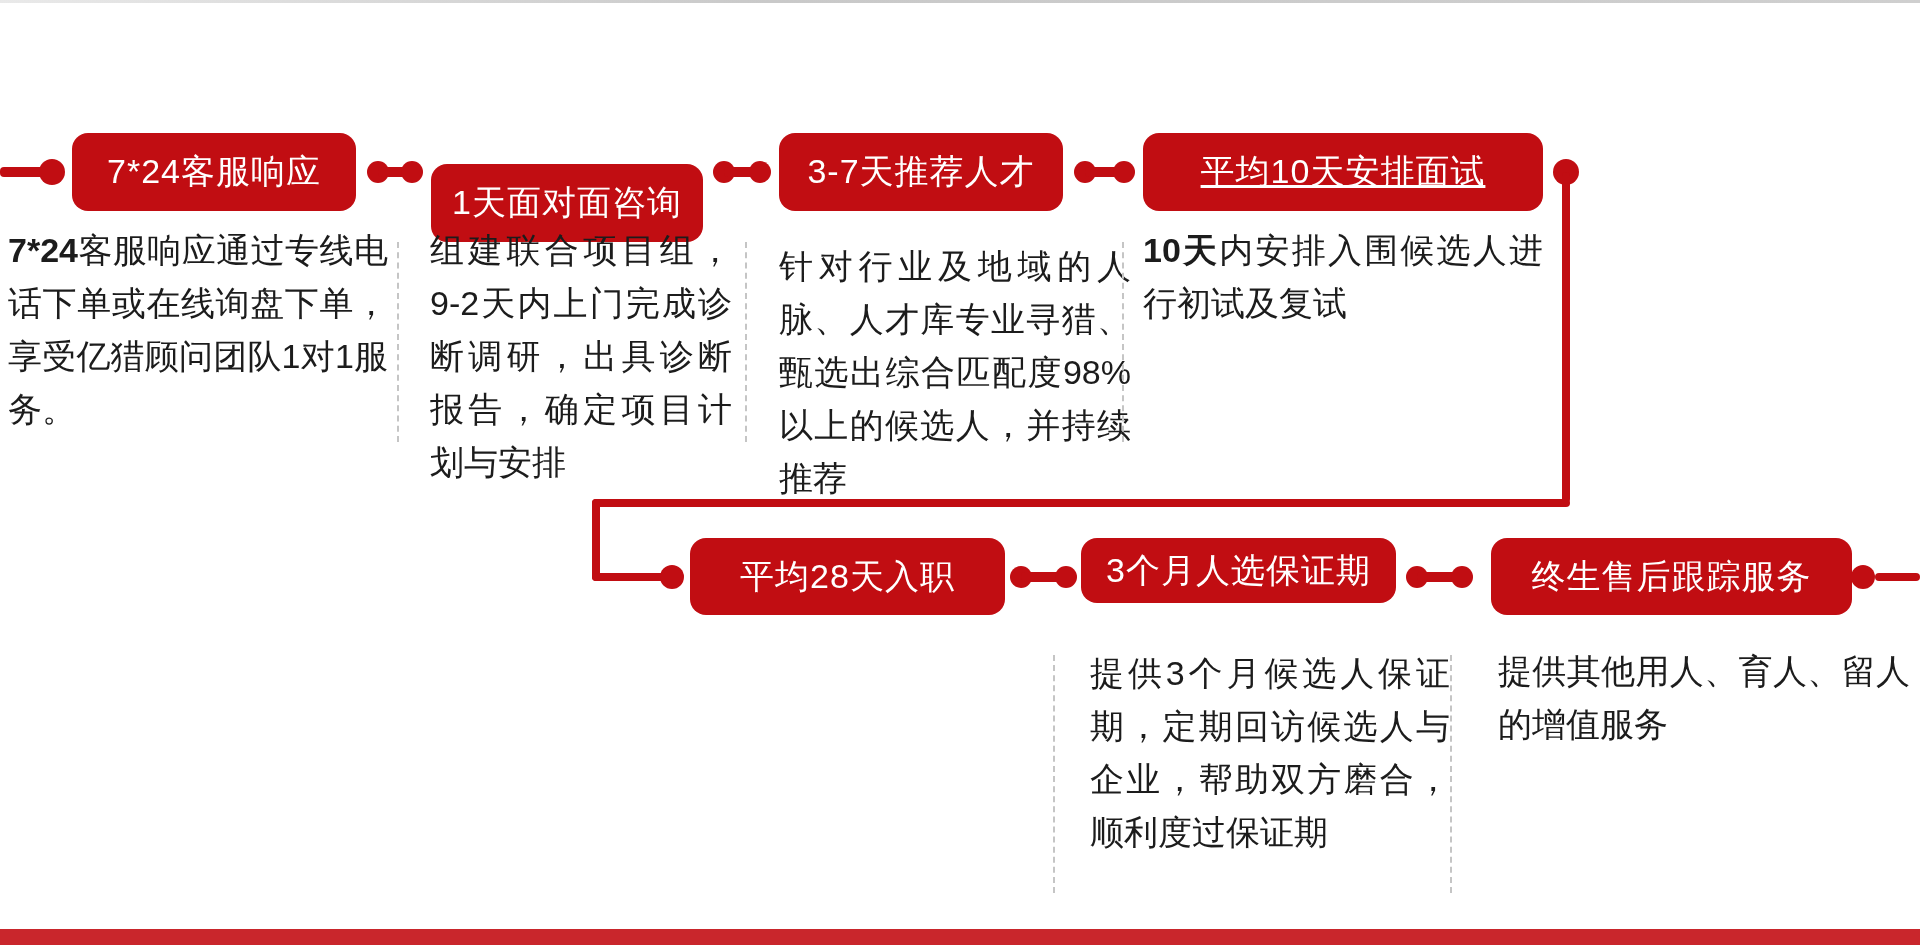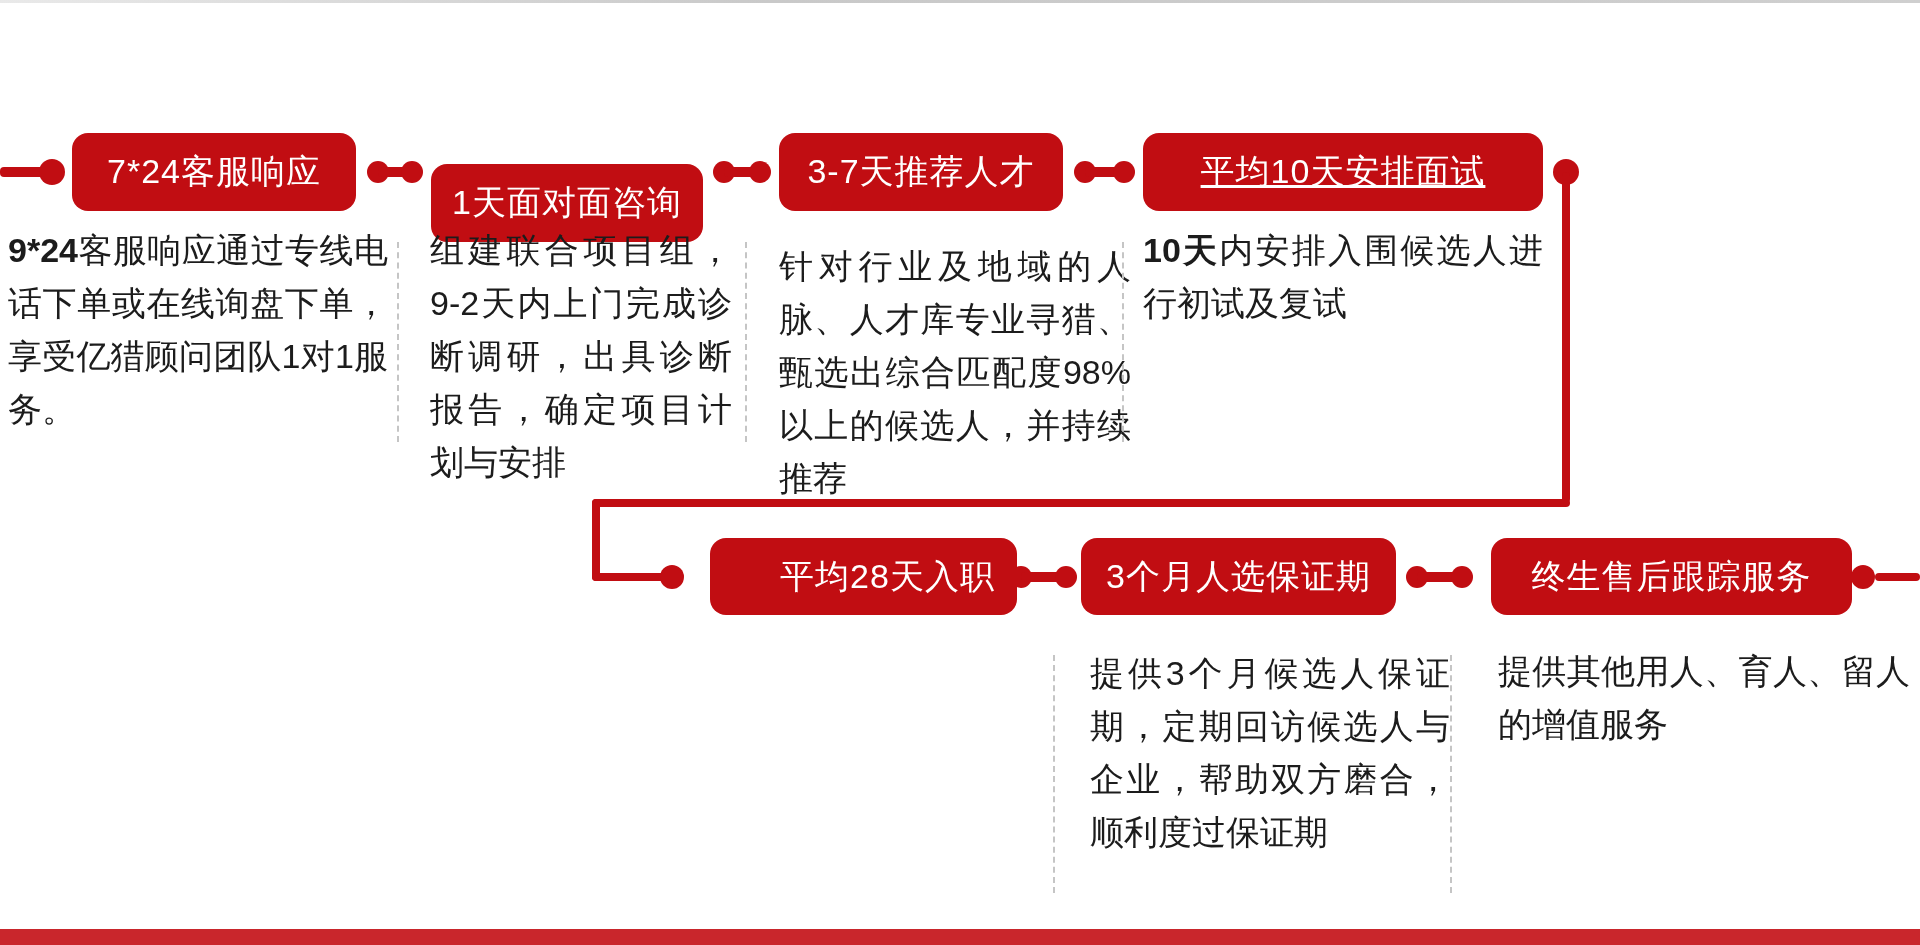--- a/index.html
+++ b/index.html
@@ -63,25 +63,25 @@
 
     <div class="dot" style="left:1851px;top:565px;width:24px;height:24px;"></div>
     <div class="hbar" style="left:1875px;top:573px;width:45px;height:8px;"></div>
   </div>
 
   <div class="badge" style="left:72px;top:133px;width:284px;height:78px;">7*24客服响应</div>
   <div class="badge" style="left:431px;top:133px;width:272px;height:78px;margin-top:31px;">1天面对面咨询</div>
   <div class="badge" style="left:779px;top:133px;width:284px;height:78px;">3-7天推荐人才</div>
   <div class="badge" style="left:1143px;top:133px;width:400px;height:78px;text-decoration:underline;">平均10天安排面试</div>
 
-  <div class="badge" style="left:710px;top:538px;width:259px;height:77px;padding-left:48px;">平均28天入职</div>
-  <div class="badge" style="left:1081px;top:538px;width:315px;height:77px;">3个月人选保证期</div>
+  <div class="badge" style="left:690px;top:538px;width:315px;height:77px;">平均28天入职</div>
+  <div class="badge" style="left:1081px;top:538px;width:315px;height:65px;">3个月人选保证期</div>
   <div class="badge" style="left:1491px;top:538px;width:361px;height:77px;">终生售后跟踪服务</div>
 
-  <p class="desc" style="left:8px;top:224px;width:380px;margin:0;"><b>9*24</b><span>客服响应通过专线电话下单或在线询盘下单，享受亿猎顾问团队1对1服务。</span></p>
+  <p class="desc" style="left:8px;top:224px;width:380px;margin:0;"><b>7*24</b><span>客服响应通过专线电话下单或在线询盘下单，享受亿猎顾问团队1对1服务。</span></p>
   <p class="desc" style="left:430px;top:224px;width:302px;margin:0;"><b></b><span>组建联合项目组，9-2天内上门完成诊断调研，出具诊断报告，确定项目计划与安排</span></p>
   <p class="desc" style="left:763px;top:224px;width:352px;margin:16px;"><b></b><span>针对行业及地域的人脉、人才库专业寻猎、甄选出综合匹配度98%以上的候选人，并持续推荐</span></p>
   <p class="desc" style="left:1143px;top:224px;width:400px;margin:0;"><b>10天</b><span>内安排入围候选人进行初试及复试</span></p>
 
   <div class="divider" style="left:397px;top:242px;height:200px;"></div>
   <div class="divider" style="left:745px;top:242px;height:200px;"></div>
   <div class="divider" style="left:1122px;top:242px;height:200px;"></div>
 
   <p class="desc" style="left:1080px;top:637px;width:360px;margin:10px;"><b></b><span>提供3个月候选人保证期，定期回访候选人与企业，帮助双方磨合，顺利度过保证期</span></p>
   <p class="desc" style="left:1490px;top:637px;width:412px;margin:8px;"><b></b><span>提供其他用人、育人、留人的增值服务</span></p>

